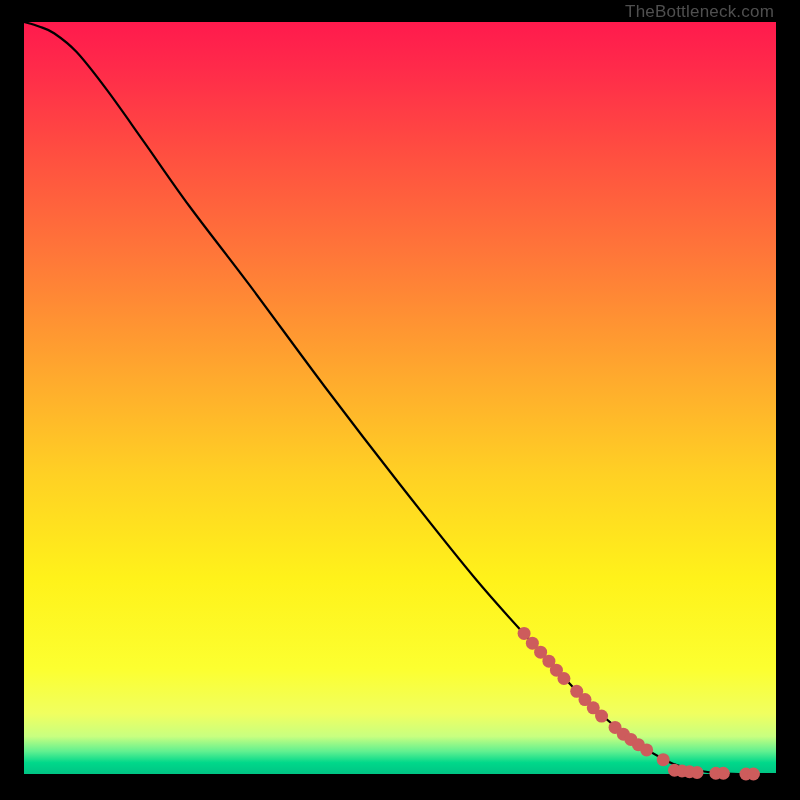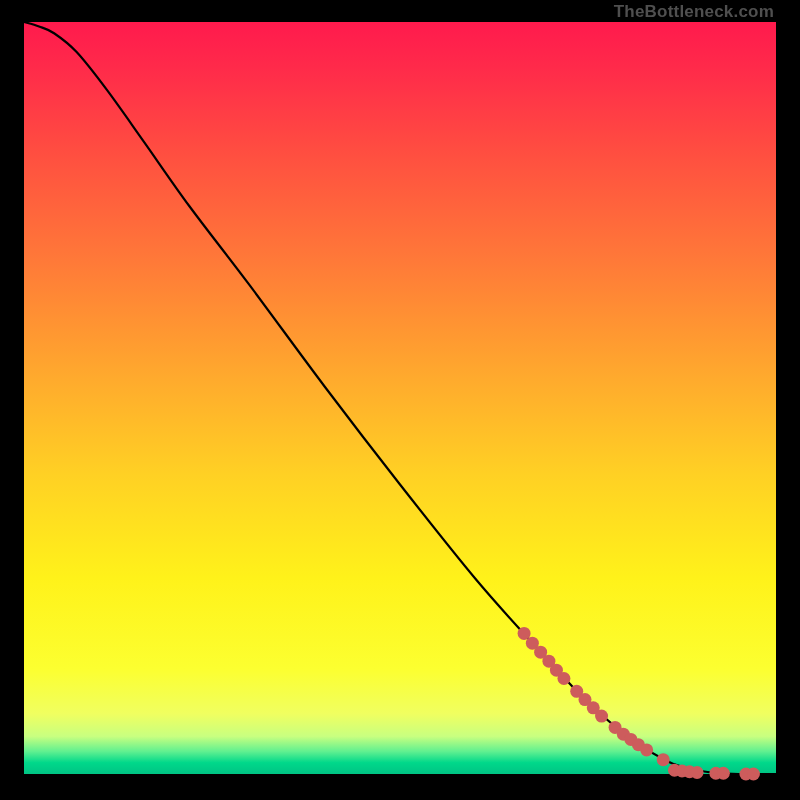--- a/index.html
+++ b/index.html
@@ -43,21 +43,21 @@
       #00c484 100%
     );
   }
   .attribution {
     position: absolute;
     right: 26px;
     top: 2px;
     color: #4f4f4f;
     font-size: 17px;
     letter-spacing: 0.2px;
-    font-weight: 700;
+    font-weight: 400;
   }
   svg.overlay {
     position: absolute;
     left: 0;
     top: 0;
     width: 752px;
     height: 752px;
     overflow: visible;
   }
   .curve {

